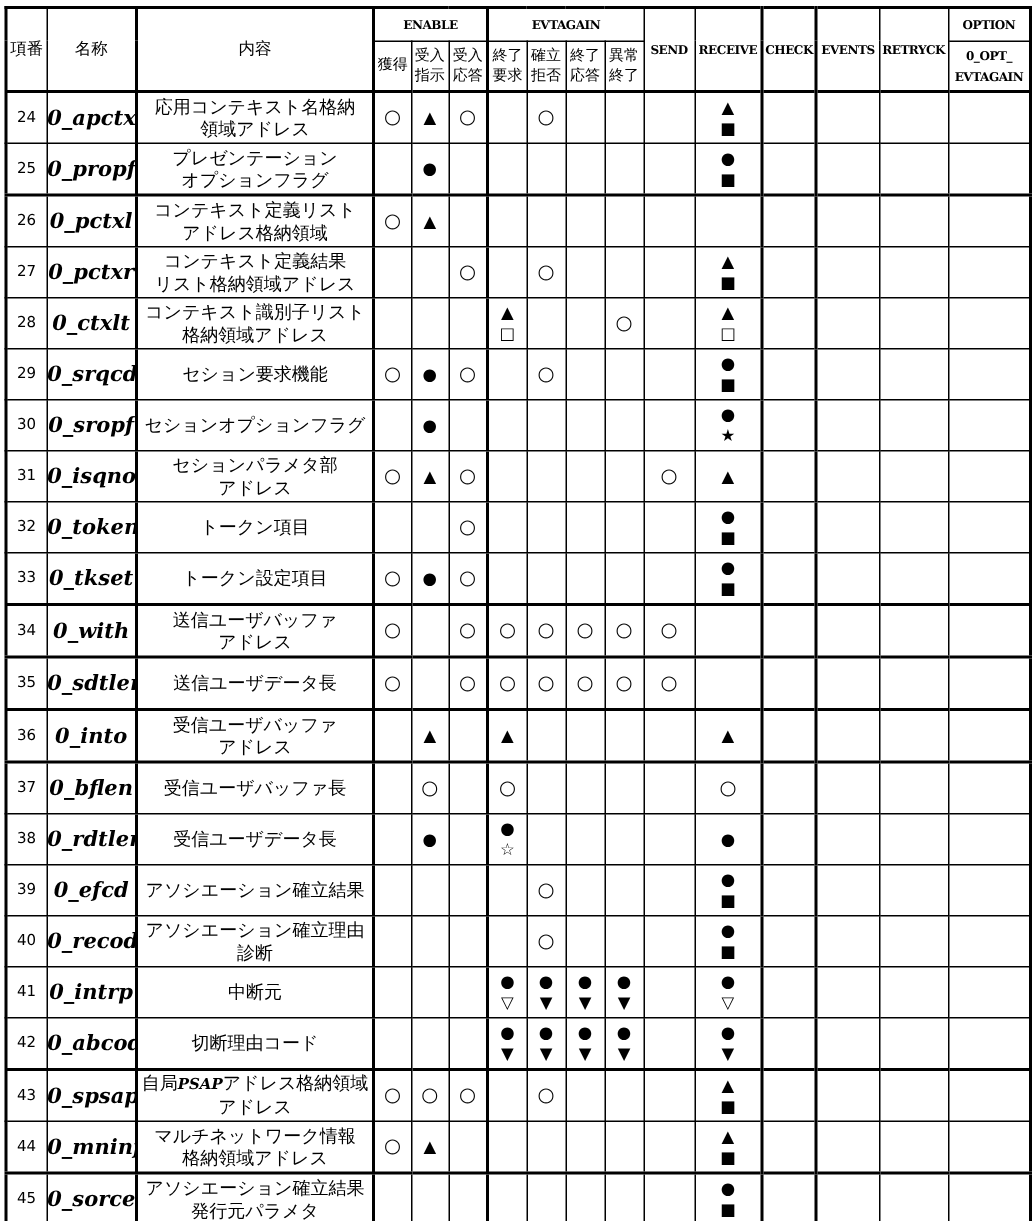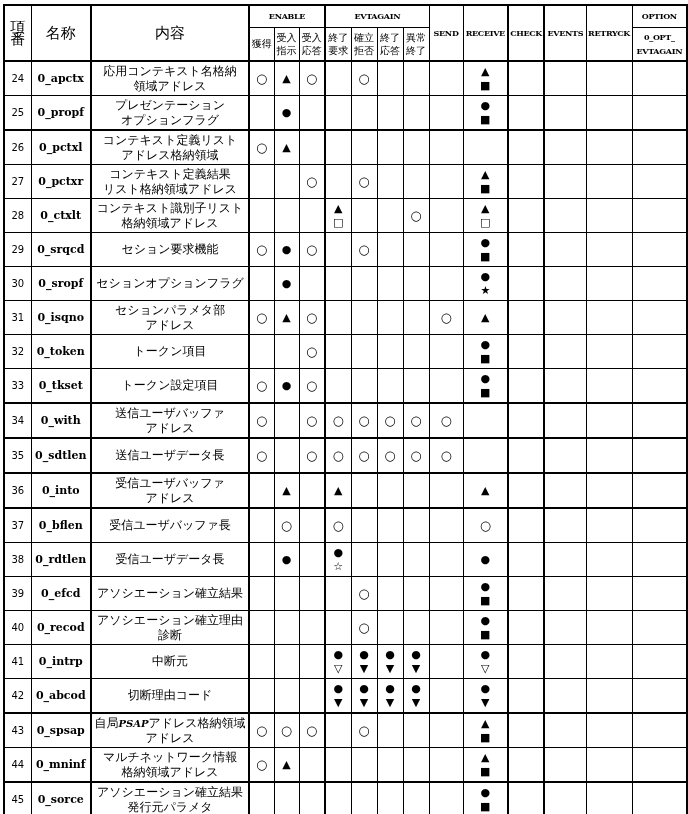--- a/index.html
+++ b/index.html
@@ -9,28 +9,28 @@
     position: absolute; left: 3px; top: 4px;
     border-collapse: collapse; table-layout: fixed;
     width: 683px;
     border: 2px solid #000;
   }
   table.spec td, table.spec th {
     border: 1px solid #000; padding: 0; text-align: center; vertical-align: middle;
     overflow: hidden;
   }
   th { font-weight: normal; }
-  .hdr-jp { font-size: 15px; line-height: 12px; }
+  .hdr-jp { font-size: 11px; line-height: 12px; }
   .hdr-en { font-family: "DejaVu Serif", serif; font-weight: bold; font-size: 8px; letter-spacing: -0.3px; margin-top: 37px; }
   .hdr-grp { height: 22px; }
   .hdr-sub { height: 34px; }
   .sub-jp { font-size: 10px; line-height: 13px; }
   tr.row td { height: 33px; }
   td.num { font-size: 10px; margin-left: 13px; }
-  td.name { font-family: "DejaVu Serif", serif; font-weight: bold; font-size: 11px; text-align: left; padding-left: 3px; white-space: nowrap; }
+  td.name { font-family: "DejaVu Serif", serif; font-weight: bold; font-size: 14px; text-align: left; padding-left: 3px; white-space: nowrap; font-style: italic; }
   td.desc { font-size: 12px; line-height: 15px; text-align: left; padding-left: 3px; white-space: pre-line; }
   td.sym { font-size: 11px; line-height: 13px; }
   .sym-stack { display: flex; flex-direction: column; align-items: center; justify-content: center; }
   .sym-glyph { display: block; line-height: 14px; }
   .circle-o { font-size: 13px; }
   .thick-l { border-left: 2px solid #000 !important; }
   .thick-r { border-right: 2px solid #000 !important; }
   tr.thick-top td, tr.thick-top th { border-top: 2px solid #000 !important; }
   .psap { font-family: "DejaVu Serif", serif; font-weight: bold; font-size: 10px; font-style: italic; }
 </style>

